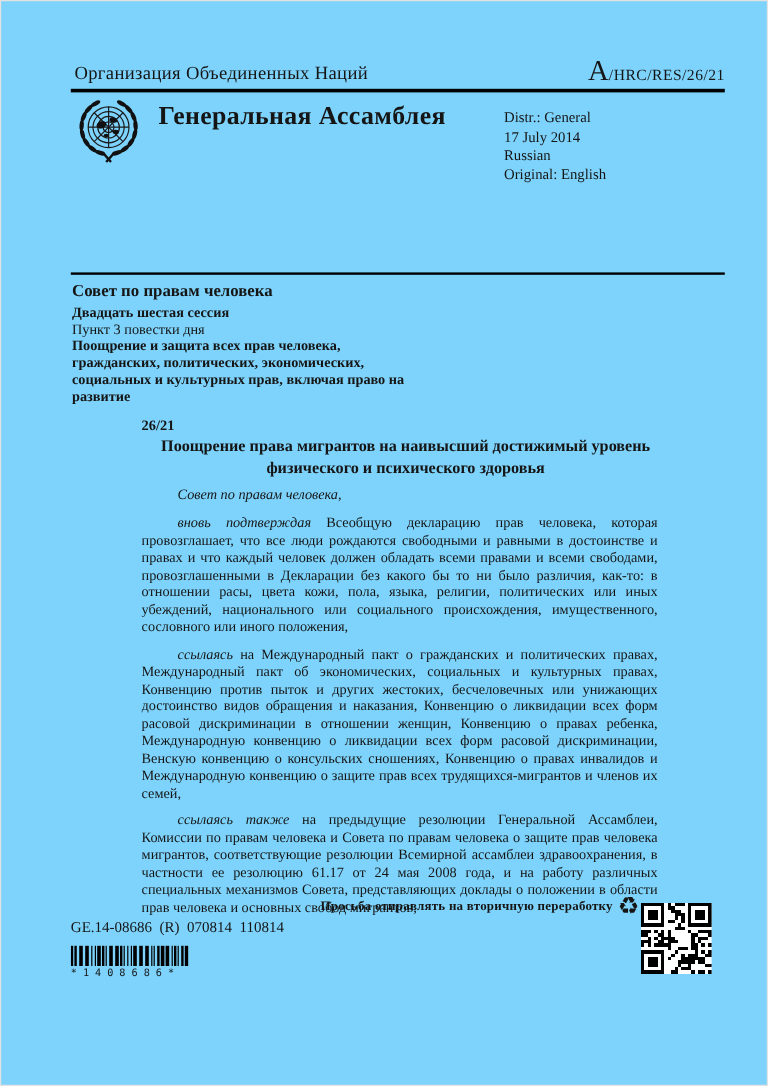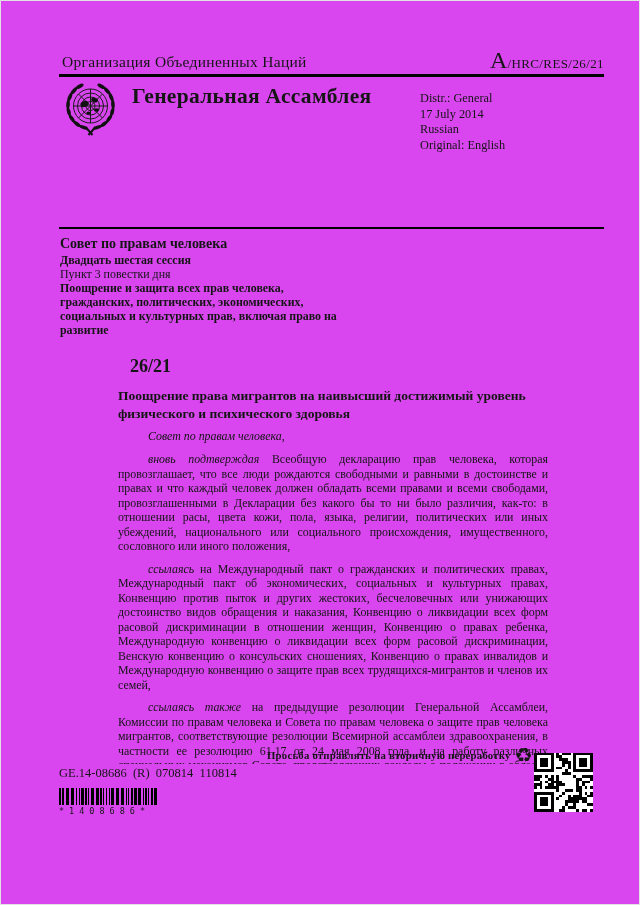--- a/index.html
+++ b/index.html
@@ -1,17 +1,17 @@
 <!DOCTYPE html>
 <html lang="ru"><head>
 <meta charset="utf-8">
 <style>
   html,body{margin:0;padding:0;background:#fff;}
   .page{
-    position:relative;width:640px;height:905px;background:#d946ef;
+    position:relative;width:640px;height:905px;background:#7dd3fc;
     font-family:"Liberation Serif",serif;color:#151515;overflow:hidden;
     box-shadow:inset 0 0 0 1px #e2e2e2;
   }
   
   .org-name{position:absolute;left:62px;top:53px;font-size:15.5px;letter-spacing:.3px;}
   .doc-symbol{position:absolute;right:36px;top:47px;white-space:nowrap;}
   .doc-symbol .big{font-size:24px;}
   .doc-symbol .rest{font-size:13px;letter-spacing:.4px;}
   .rule{position:absolute;left:59px;width:545px;background:#000;}
   .rule1{top:74px;height:3px;}
@@ -20,22 +20,22 @@
   .assembly-title{position:absolute;left:132px;top:84px;font-size:21.5px;font-weight:bold;letter-spacing:.3px;}
   .distr-block{position:absolute;left:420px;top:91px;font-size:12.3px;line-height:15.5px;}
   
   .session{position:absolute;left:60px;top:235px;}
   .body-name{font-size:14px;font-weight:bold;line-height:17px;margin:0 0 1px 0;}
   .session-name{font-size:11.9px;font-weight:bold;line-height:14px;margin:0;}
   .agenda-item{font-size:11.9px;line-height:14px;margin:0;}
   .agenda-title{font-size:11.9px;font-weight:bold;line-height:14px;margin:0;width:278px;}
   
   .resolution{position:absolute;left:118px;top:346px;width:430px;height:418px;overflow:hidden;}
-  .res-number{font-size:18px;font-weight:bold;line-height:17px;margin:12px;}
-  .res-title{font-size:13.5px;font-weight:bold;line-height:17.5px;margin:0 0 7px 0;width:440px;}
+  .res-number{font-size:12px;font-weight:bold;line-height:17px;margin:0;}
+  .res-title{font-size:13.5px;font-weight:bold;line-height:17.5px;margin:0 0 7px 0;width:440px;text-align:center;}
   .opening{font-style:italic;font-size:11.9px;line-height:14px;margin:0 0 9px 0;text-indent:30px;}
   .para{font-size:11.9px;line-height:14.5px;margin:0 0 8px 0;text-align:justify;text-indent:30px;}
   .para .lead{font-style:italic;}
   
   .ge-number{position:absolute;left:59px;top:766px;font-size:12.5px;white-space:pre;}
   .barcode{position:absolute;left:59px;top:788px;width:98px;}
   .barcode svg{display:block;}
   .barcode-text{font-family:"DejaVu Sans Mono",monospace;font-size:8.5px;letter-spacing:5px;margin-top:1px;white-space:nowrap;}
   .recycle-line{position:absolute;left:267px;top:745px;display:flex;align-items:center;}
   .recycle-text{font-size:10.8px;font-weight:bold;letter-spacing:.2px;}

